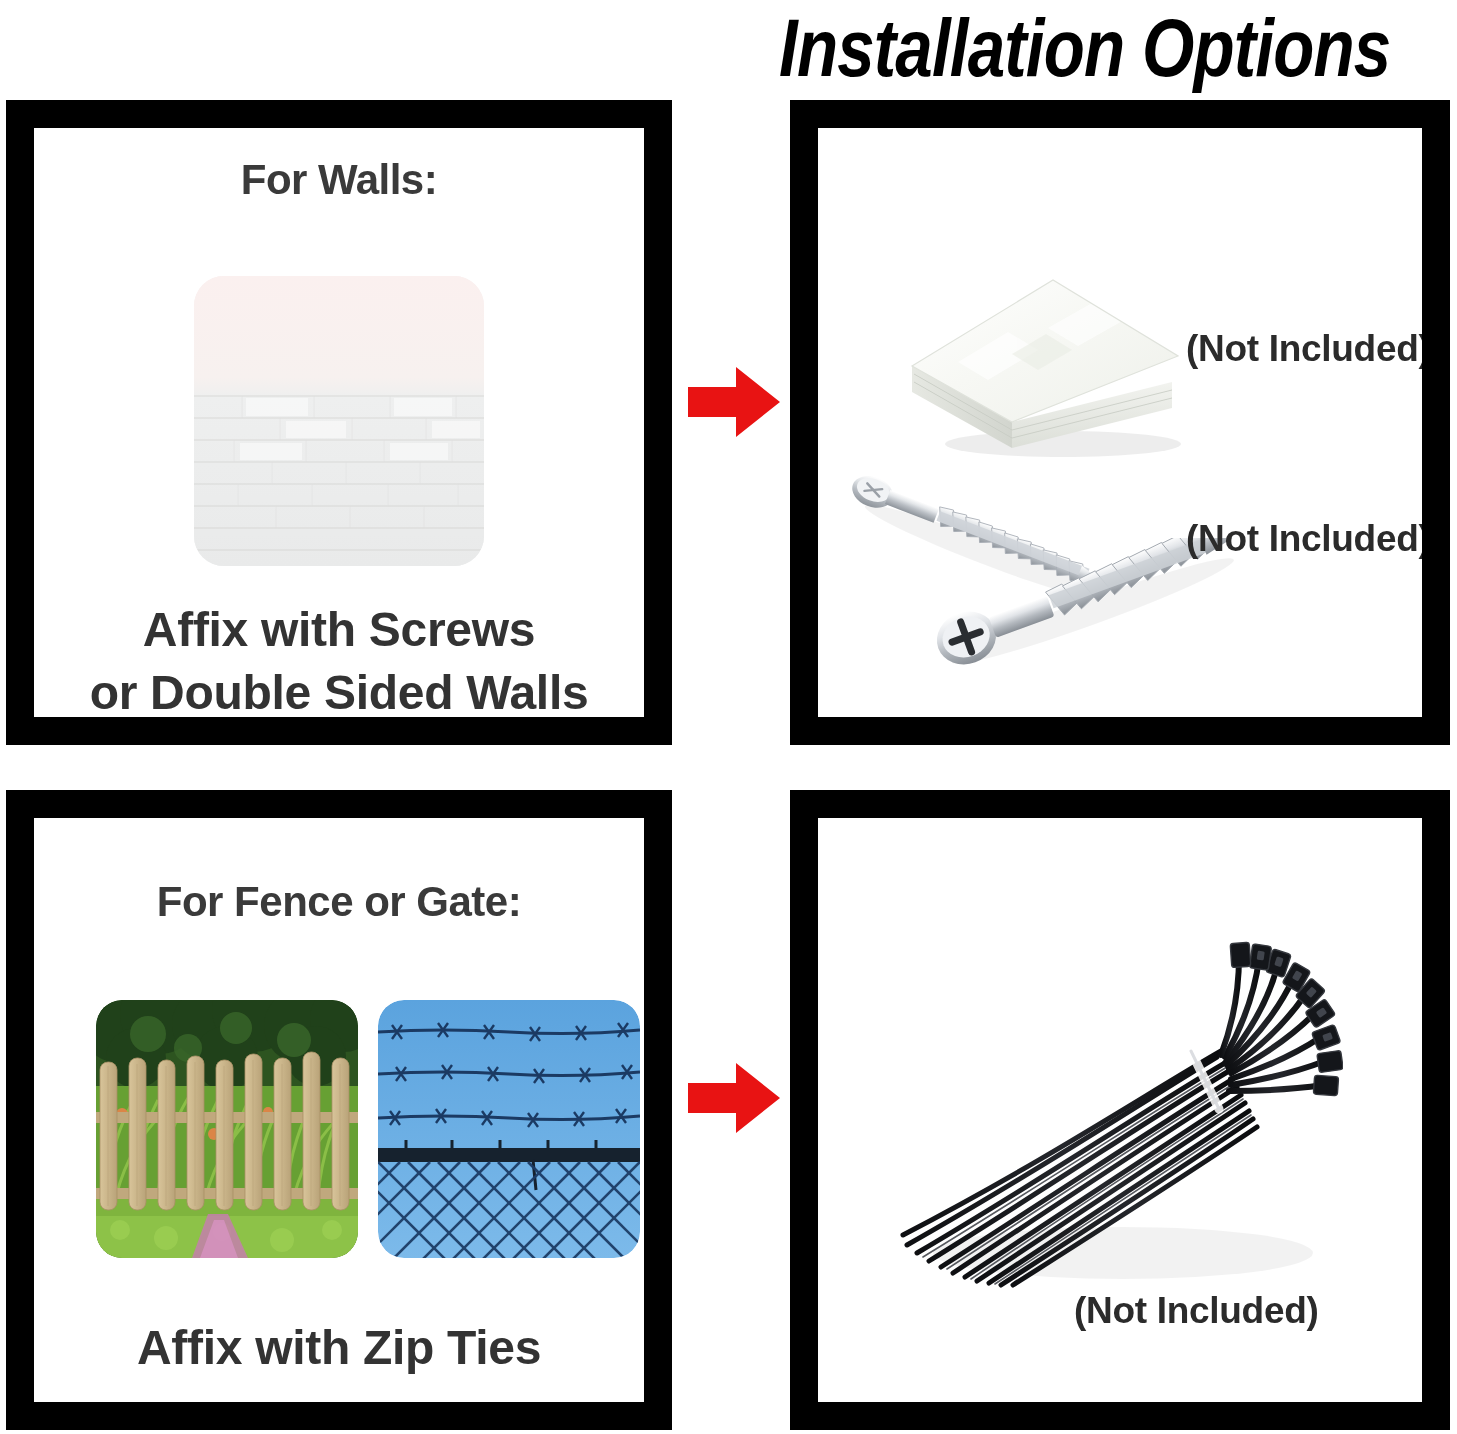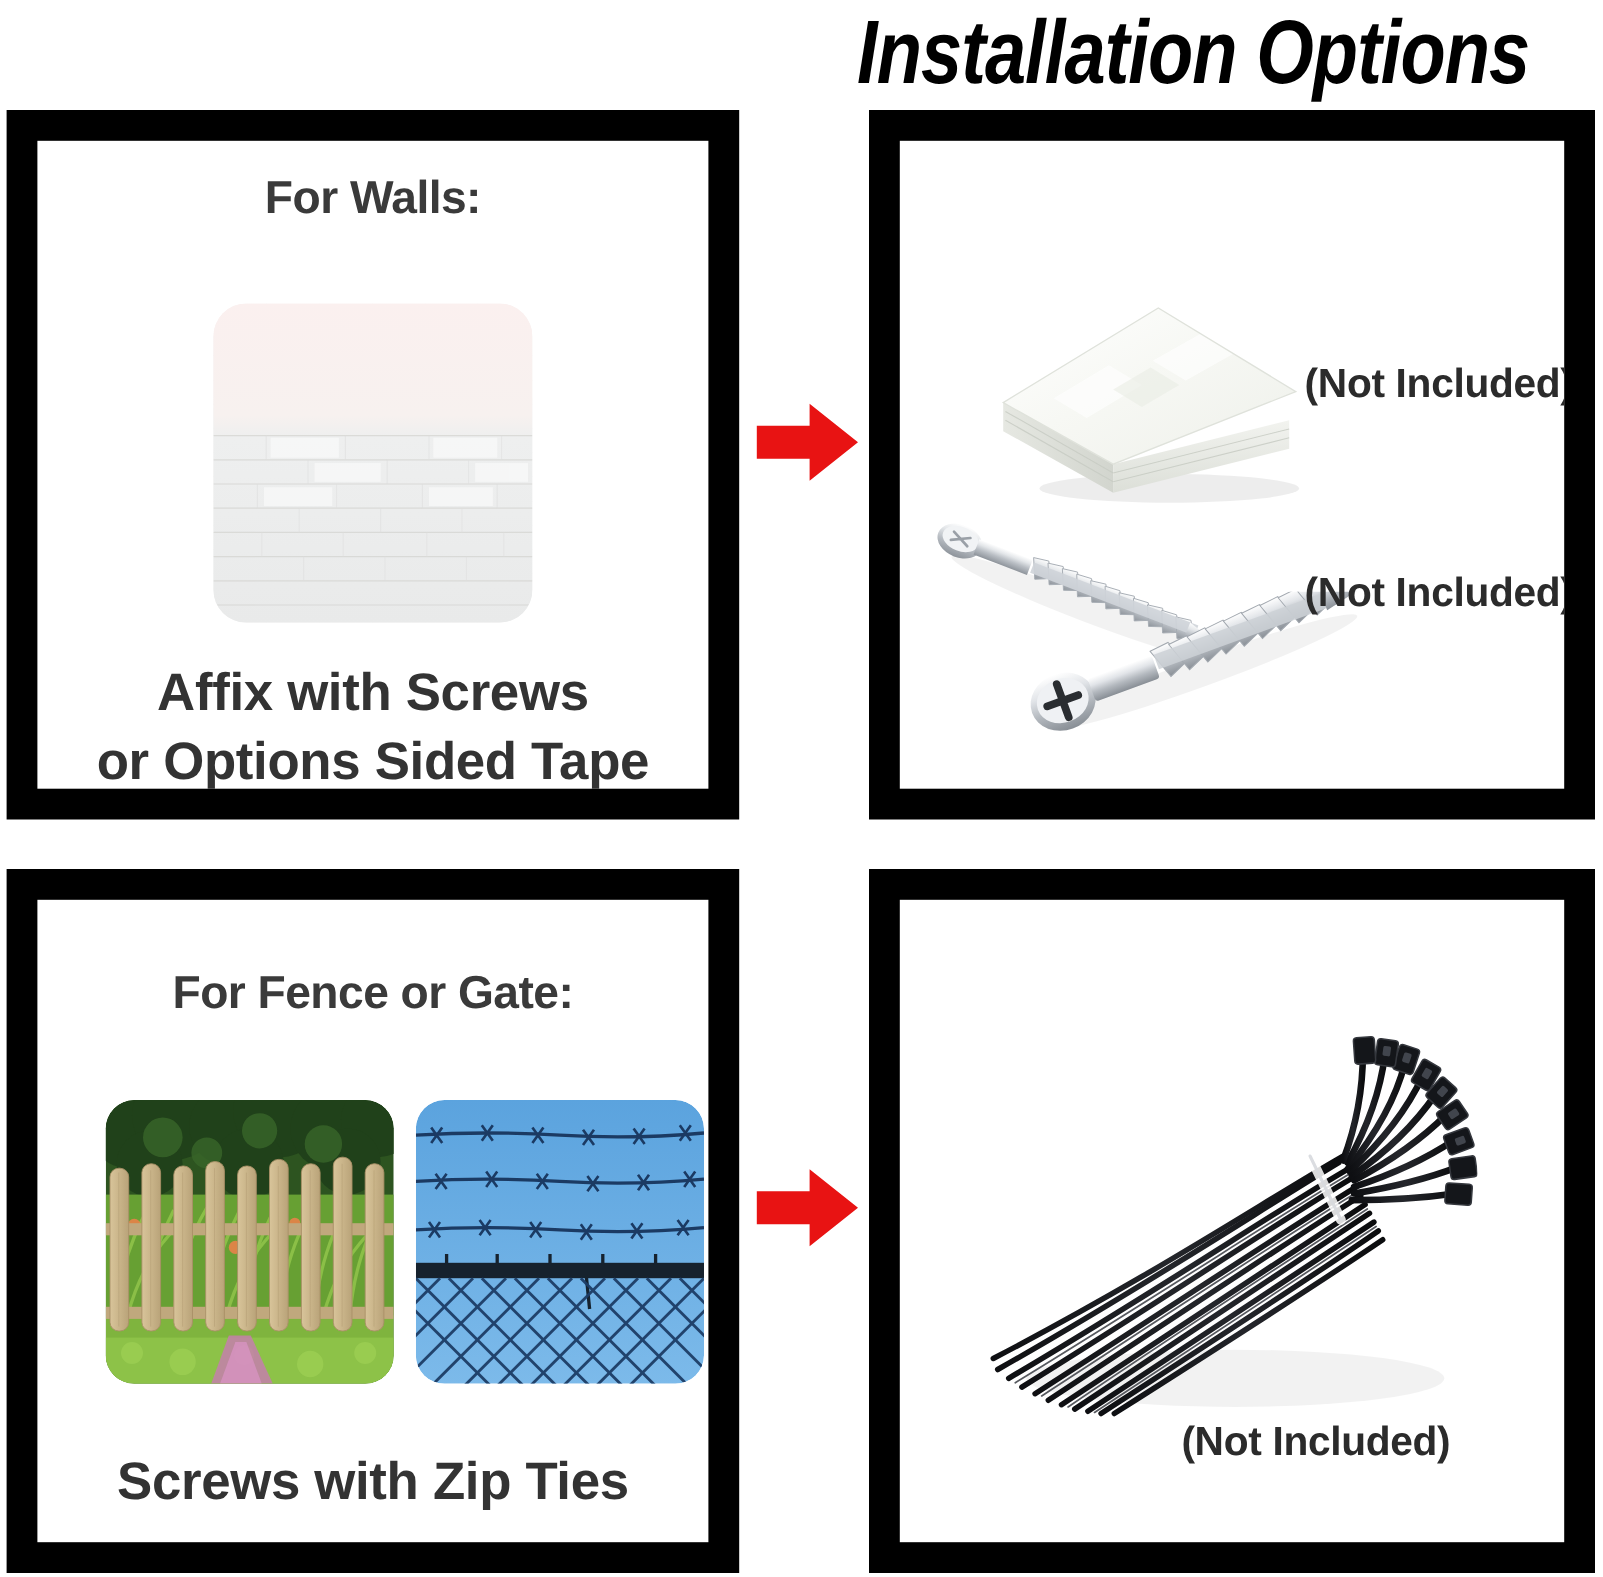--- a/index.html
+++ b/index.html
@@ -225,21 +225,21 @@
             <rect x="238" y="145" width="48" height="17"></rect>
             <rect x="46" y="167" width="62" height="17"></rect>
             <rect x="196" y="167" width="58" height="17"></rect>
           </g>
         </g>
       </svg>
     </div>
 
     <div class="panel-caption" style="top:470px;">
       <div>Affix with Screws</div>
-      <div>or Options Sided Tape</div>
+      <div>or Double Sided Walls</div>
     </div>
 
   </div>
 </div>
 
 <div class="red-arrow" id="arrow-top">
   <svg width="96" height="76" viewBox="0 0 96 76" aria-hidden="true">
     <polygon points="2,23 50,23 50,3 94,38 50,73 50,53 2,53" fill="#e81313"></polygon>
   </svg>
 </div>
@@ -558,21 +558,21 @@
             <line x1="112" y1="162" x2="-48" y2="322"></line>
             <line x1="82" y1="162" x2="-78" y2="322"></line>
             <line x1="52" y1="162" x2="-108" y2="322"></line>
             <line x1="22" y1="162" x2="-138" y2="322"></line>
           </g>
         </g>
       </svg>
     </div>
 
     <div class="panel-caption" style="top:498px;">
-      <div>Screws with Zip Ties</div>
+      <div>Affix with Zip Ties</div>
     </div>
 
   </div>
 </div>
 
 <div class="red-arrow" id="arrow-bottom">
   <svg width="96" height="76" viewBox="0 0 96 76" aria-hidden="true">
     <polygon points="2,23 50,23 50,3 94,38 50,73 50,53 2,53" fill="#e81313"></polygon>
   </svg>
 </div>

